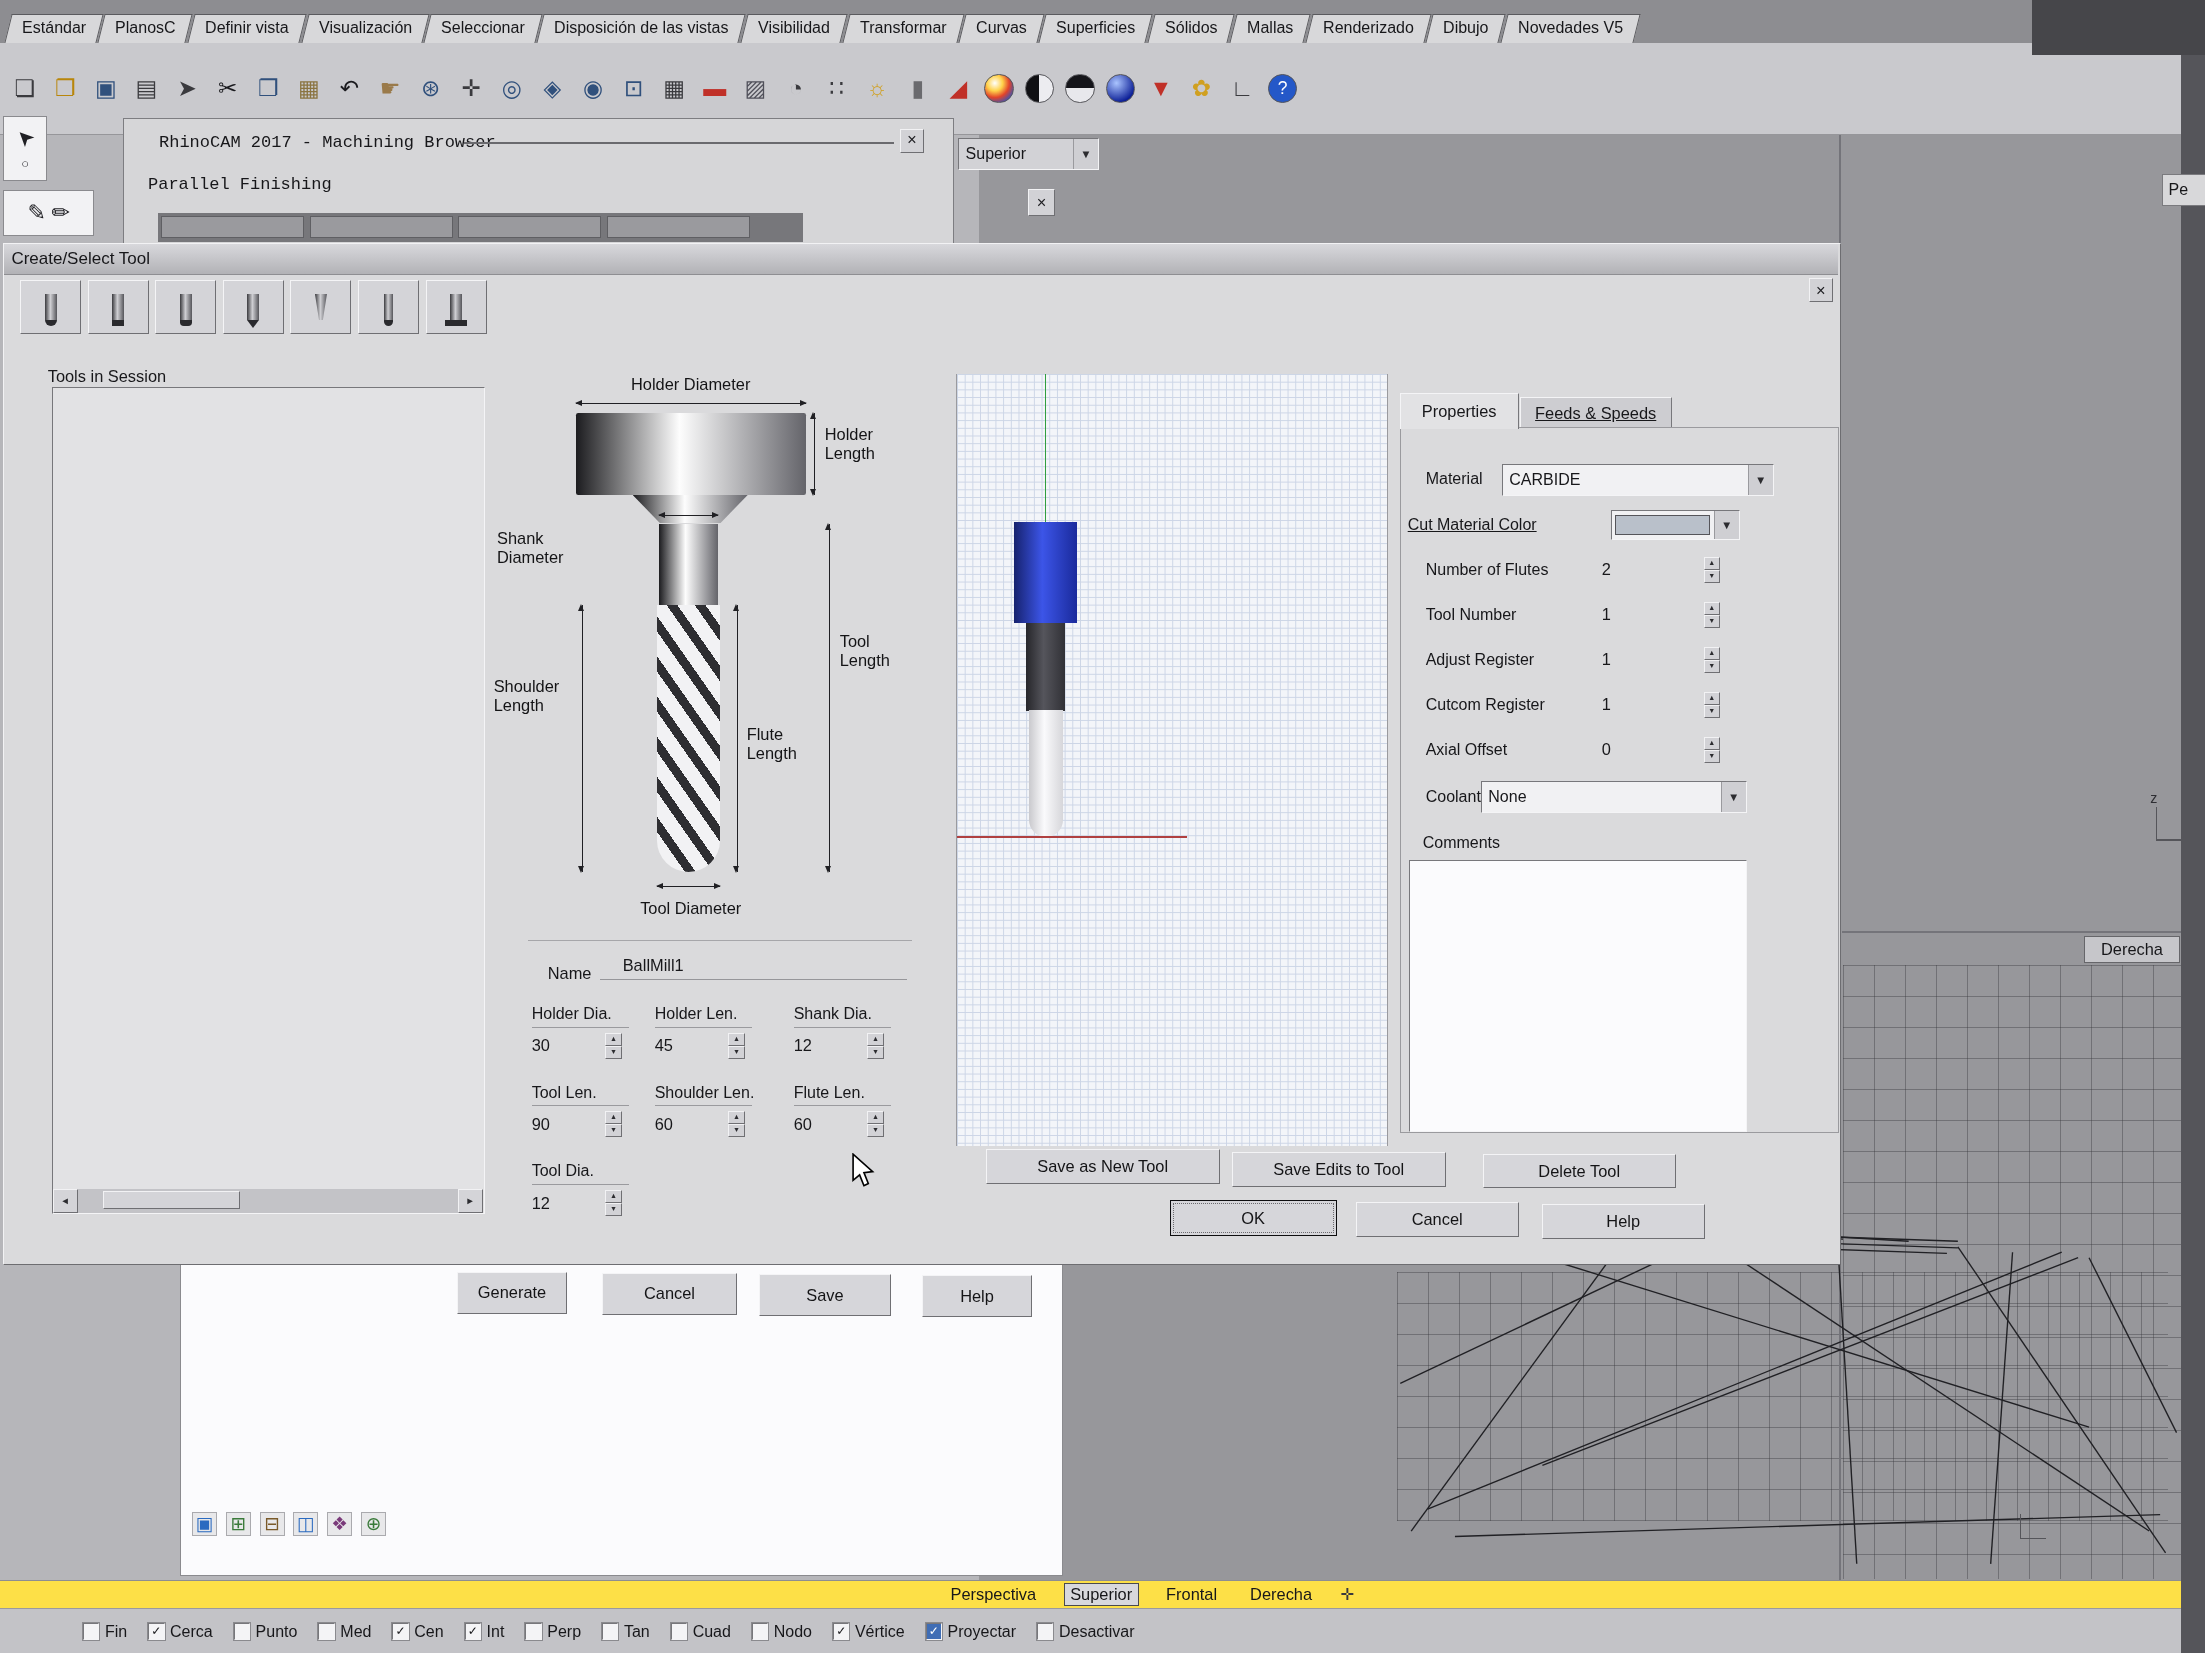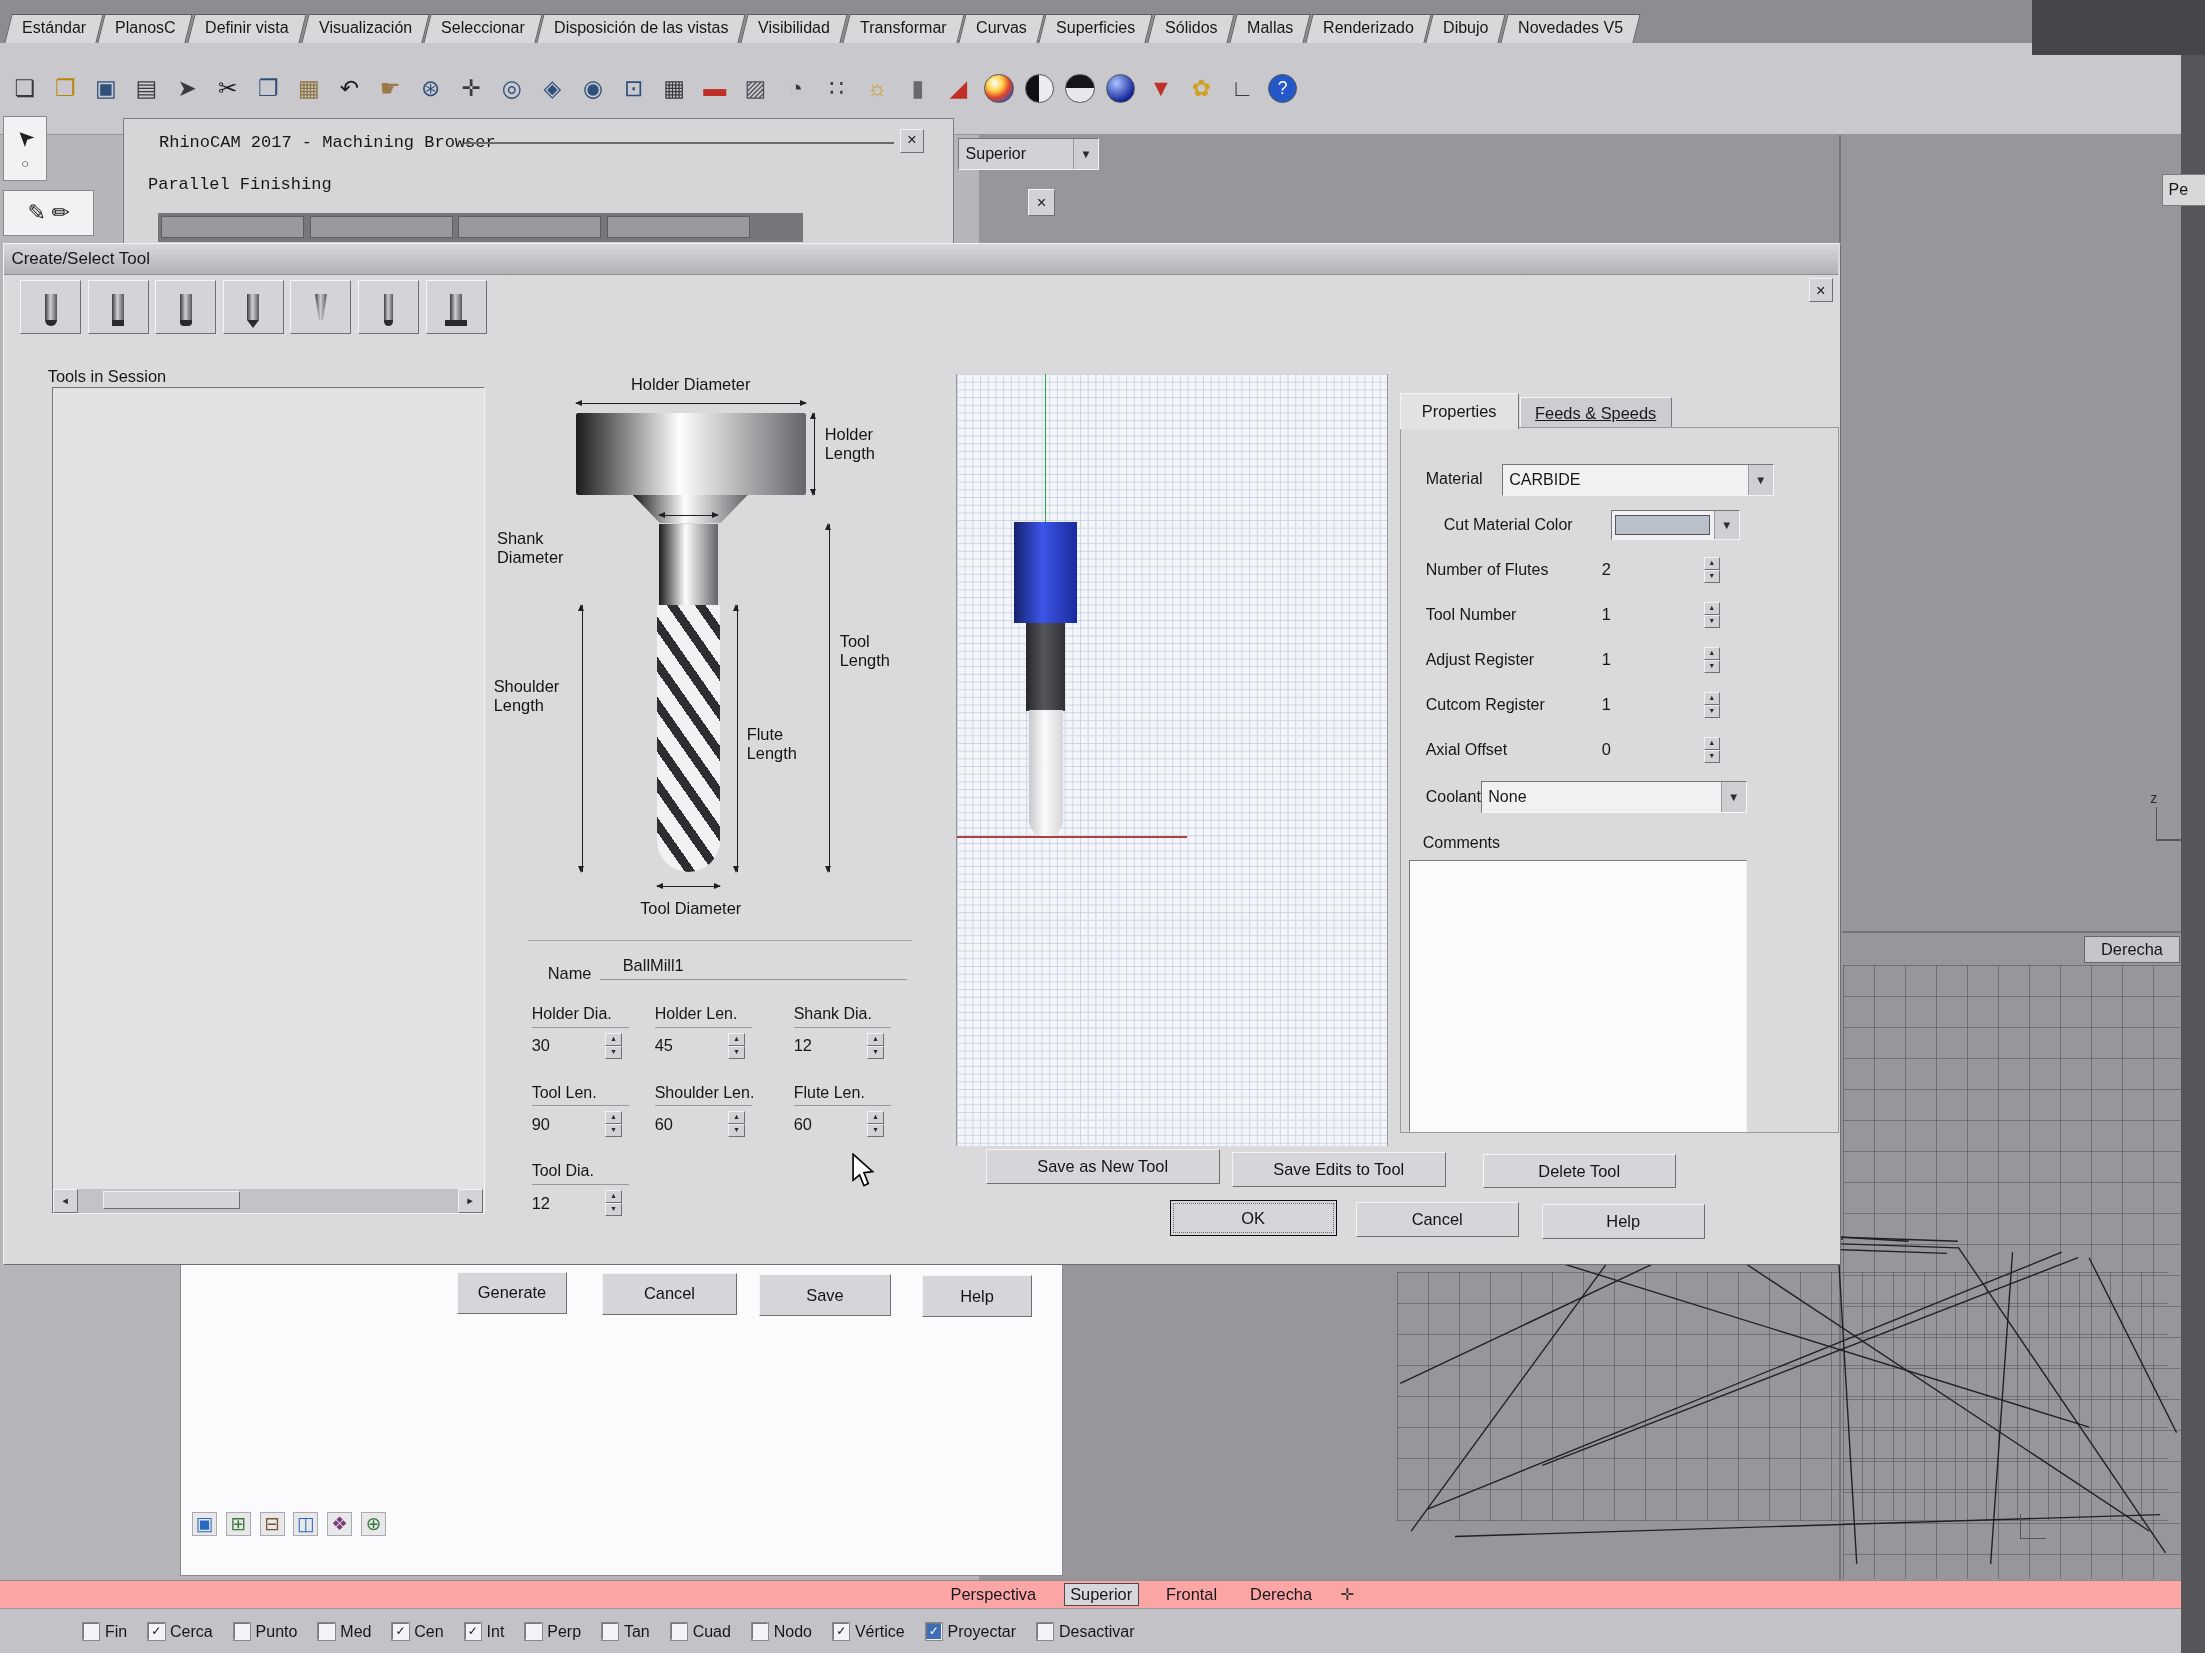--- a/index.html
+++ b/index.html
@@ -90,21 +90,21 @@
   
   .tab{position:absolute;display:flex;align-items:center;justify-content:center;font-size:16.4px;background:#cdcdd1;border:1.6px solid;border-color:#f4f4f6 #77777b #77777b #f4f4f6;border-bottom:none;}
   .tab.active{background:#e2e2e4;z-index:3;}
   #props-box{left:1396px;top:183px;width:439px;height:706px;border:1.1px solid #9a9a9e;background:#dadadc;}
   .plabel{position:absolute;font-size:16px;white-space:nowrap;}
   .pval{position:absolute;font-size:16.4px;}
 
   
 
   
-  #vtabs{left:0;top:1580px;width:2205px;height:28.4px;background:#fca5a5;border-top:1.1px solid #8d8d91;display:flex;align-items:center;}
+  #vtabs{left:0;top:1580px;width:2205px;height:28.4px;background:#fde047;border-top:1.1px solid #8d8d91;display:flex;align-items:center;}
   #vtabs-row{display:flex;align-items:center;gap:22px;margin-left:945px;}
   .vtab{font-size:16.4px;color:#17171a;padding:1.1px 5.5px;}
   .vtab.active{border:1.1px solid #4a4a4e;background:#d8d8dc;}
   #statusbar{left:0;top:1608px;width:2205px;height:46px;background:#c3c3c7;border-top:1.1px solid #9a9a9e;display:flex;align-items:center;}
   #osnaps{display:flex;align-items:center;gap:21px;margin-left:83px;}
   .osnap{display:flex;align-items:center;gap:5.5px;font-size:16px;white-space:nowrap;}
   .cb{width:16.4px;height:16.4px;background:#f4f4f6;border:1.1px solid;border-color:#77777b #f4f4f6 #f4f4f6 #77777b;outline:0.5px solid #8a8a8e;display:flex;align-items:center;justify-content:center;font-size:12px;color:#17171a;}
   .cb.hl{background:#3f6db5;color:#fff;}
 
   .mini-ic{width:25px;height:24px;display:flex;align-items:center;justify-content:center;font-size:18.6px;background:#e8e8ea;border:0.5px solid #aaaaae;}
@@ -471,21 +471,21 @@
     <div class="tab active" style="left:1396px;top:149px;width:119px;height:36px;">Properties</div>
     <div class="tab" style="left:1516px;top:153px;width:152px;height:32px;text-decoration:underline;">Feeds &amp; Speeds</div>
     <div class="abs" id="props-box"></div>
 
     <span class="plabel" style="left:1422px;top:226px;">Material</span>
     <div class="abs combo" style="left:1498px;top:220px;width:272px;height:32px;">
       <div class="val">CARBIDE</div>
       <div class="dd-arrow">▼</div>
     </div>
 
-    <span class="plabel" style="left:1440px;top:272px;">Cut Material Color</span>
+    <span class="plabel" style="left:1404px;top:272px;text-decoration:underline;">Cut Material Color</span>
     <div class="abs combo" style="left:1607px;top:266px;width:129px;height:30px;">
       <div class="swatch"></div>
       <div class="dd-arrow">▼</div>
     </div>
 
     <span class="plabel" style="left:1422px;top:317px;">Number of Flutes</span>
     <span class="pval" style="left:1598px;top:316px;">2</span>
     <div class="abs spin" style="left:1700px;top:313px;">
         <div>▲</div>
         <div>▼</div>

